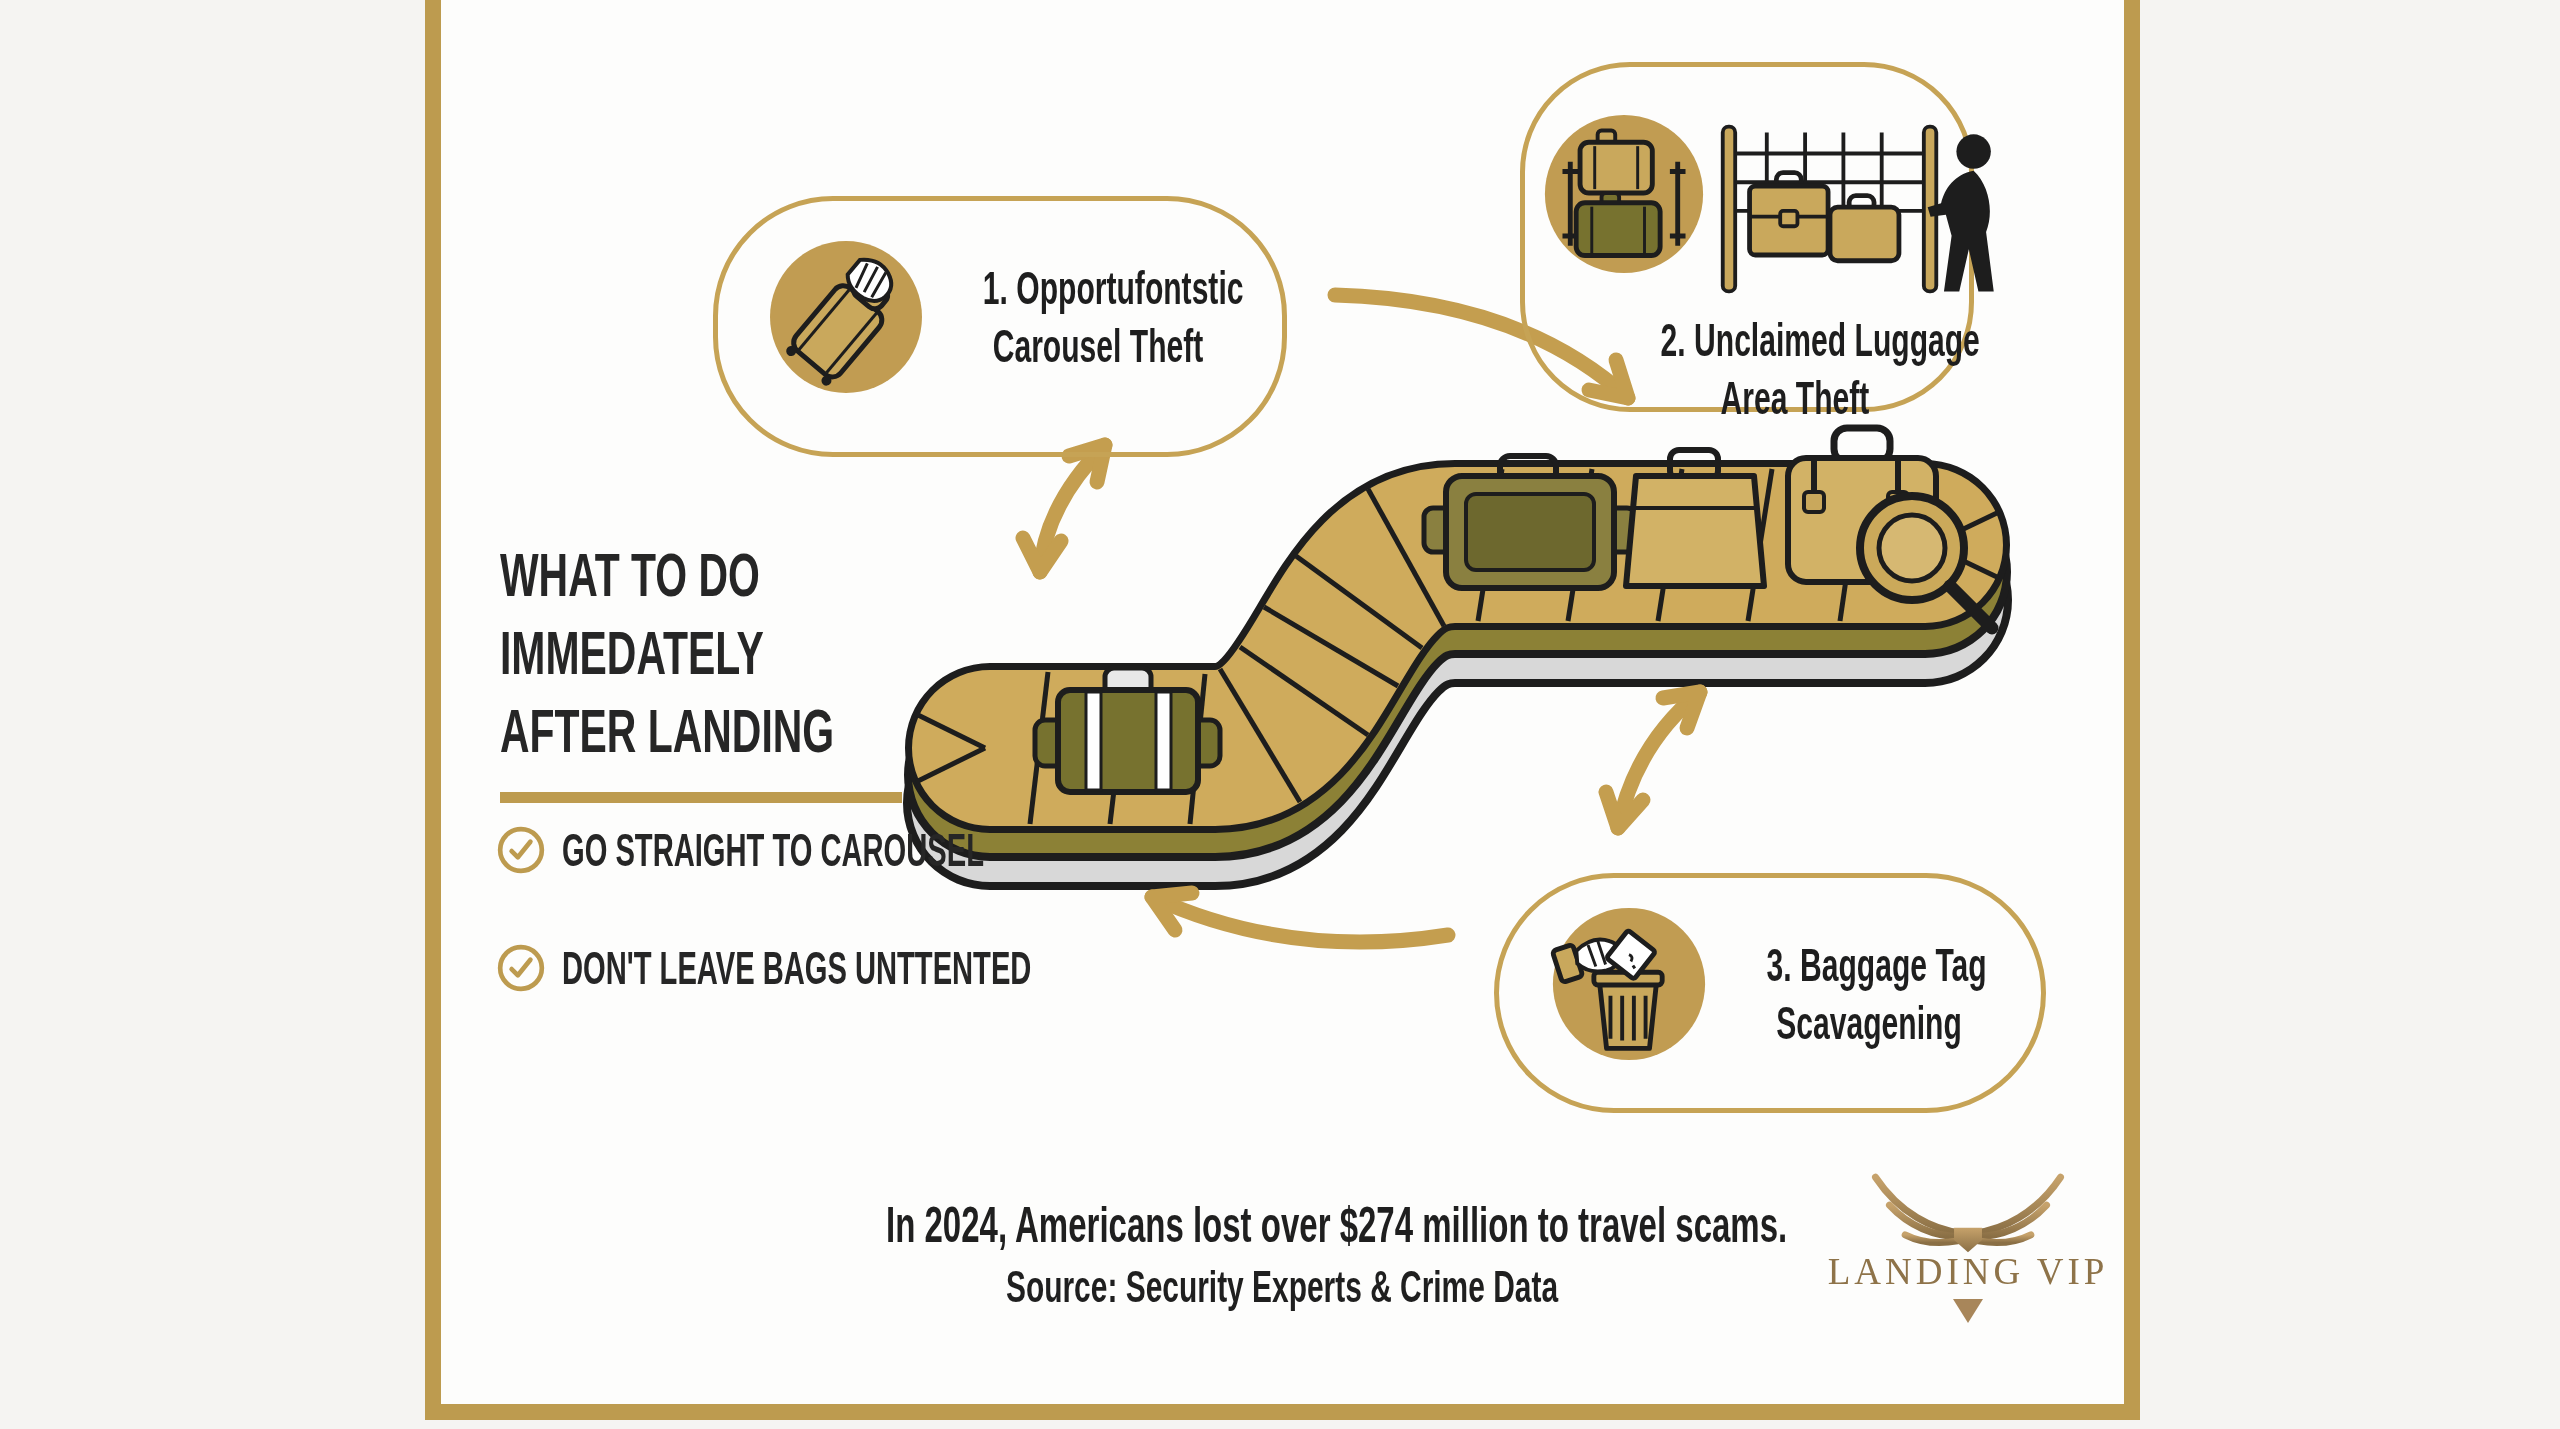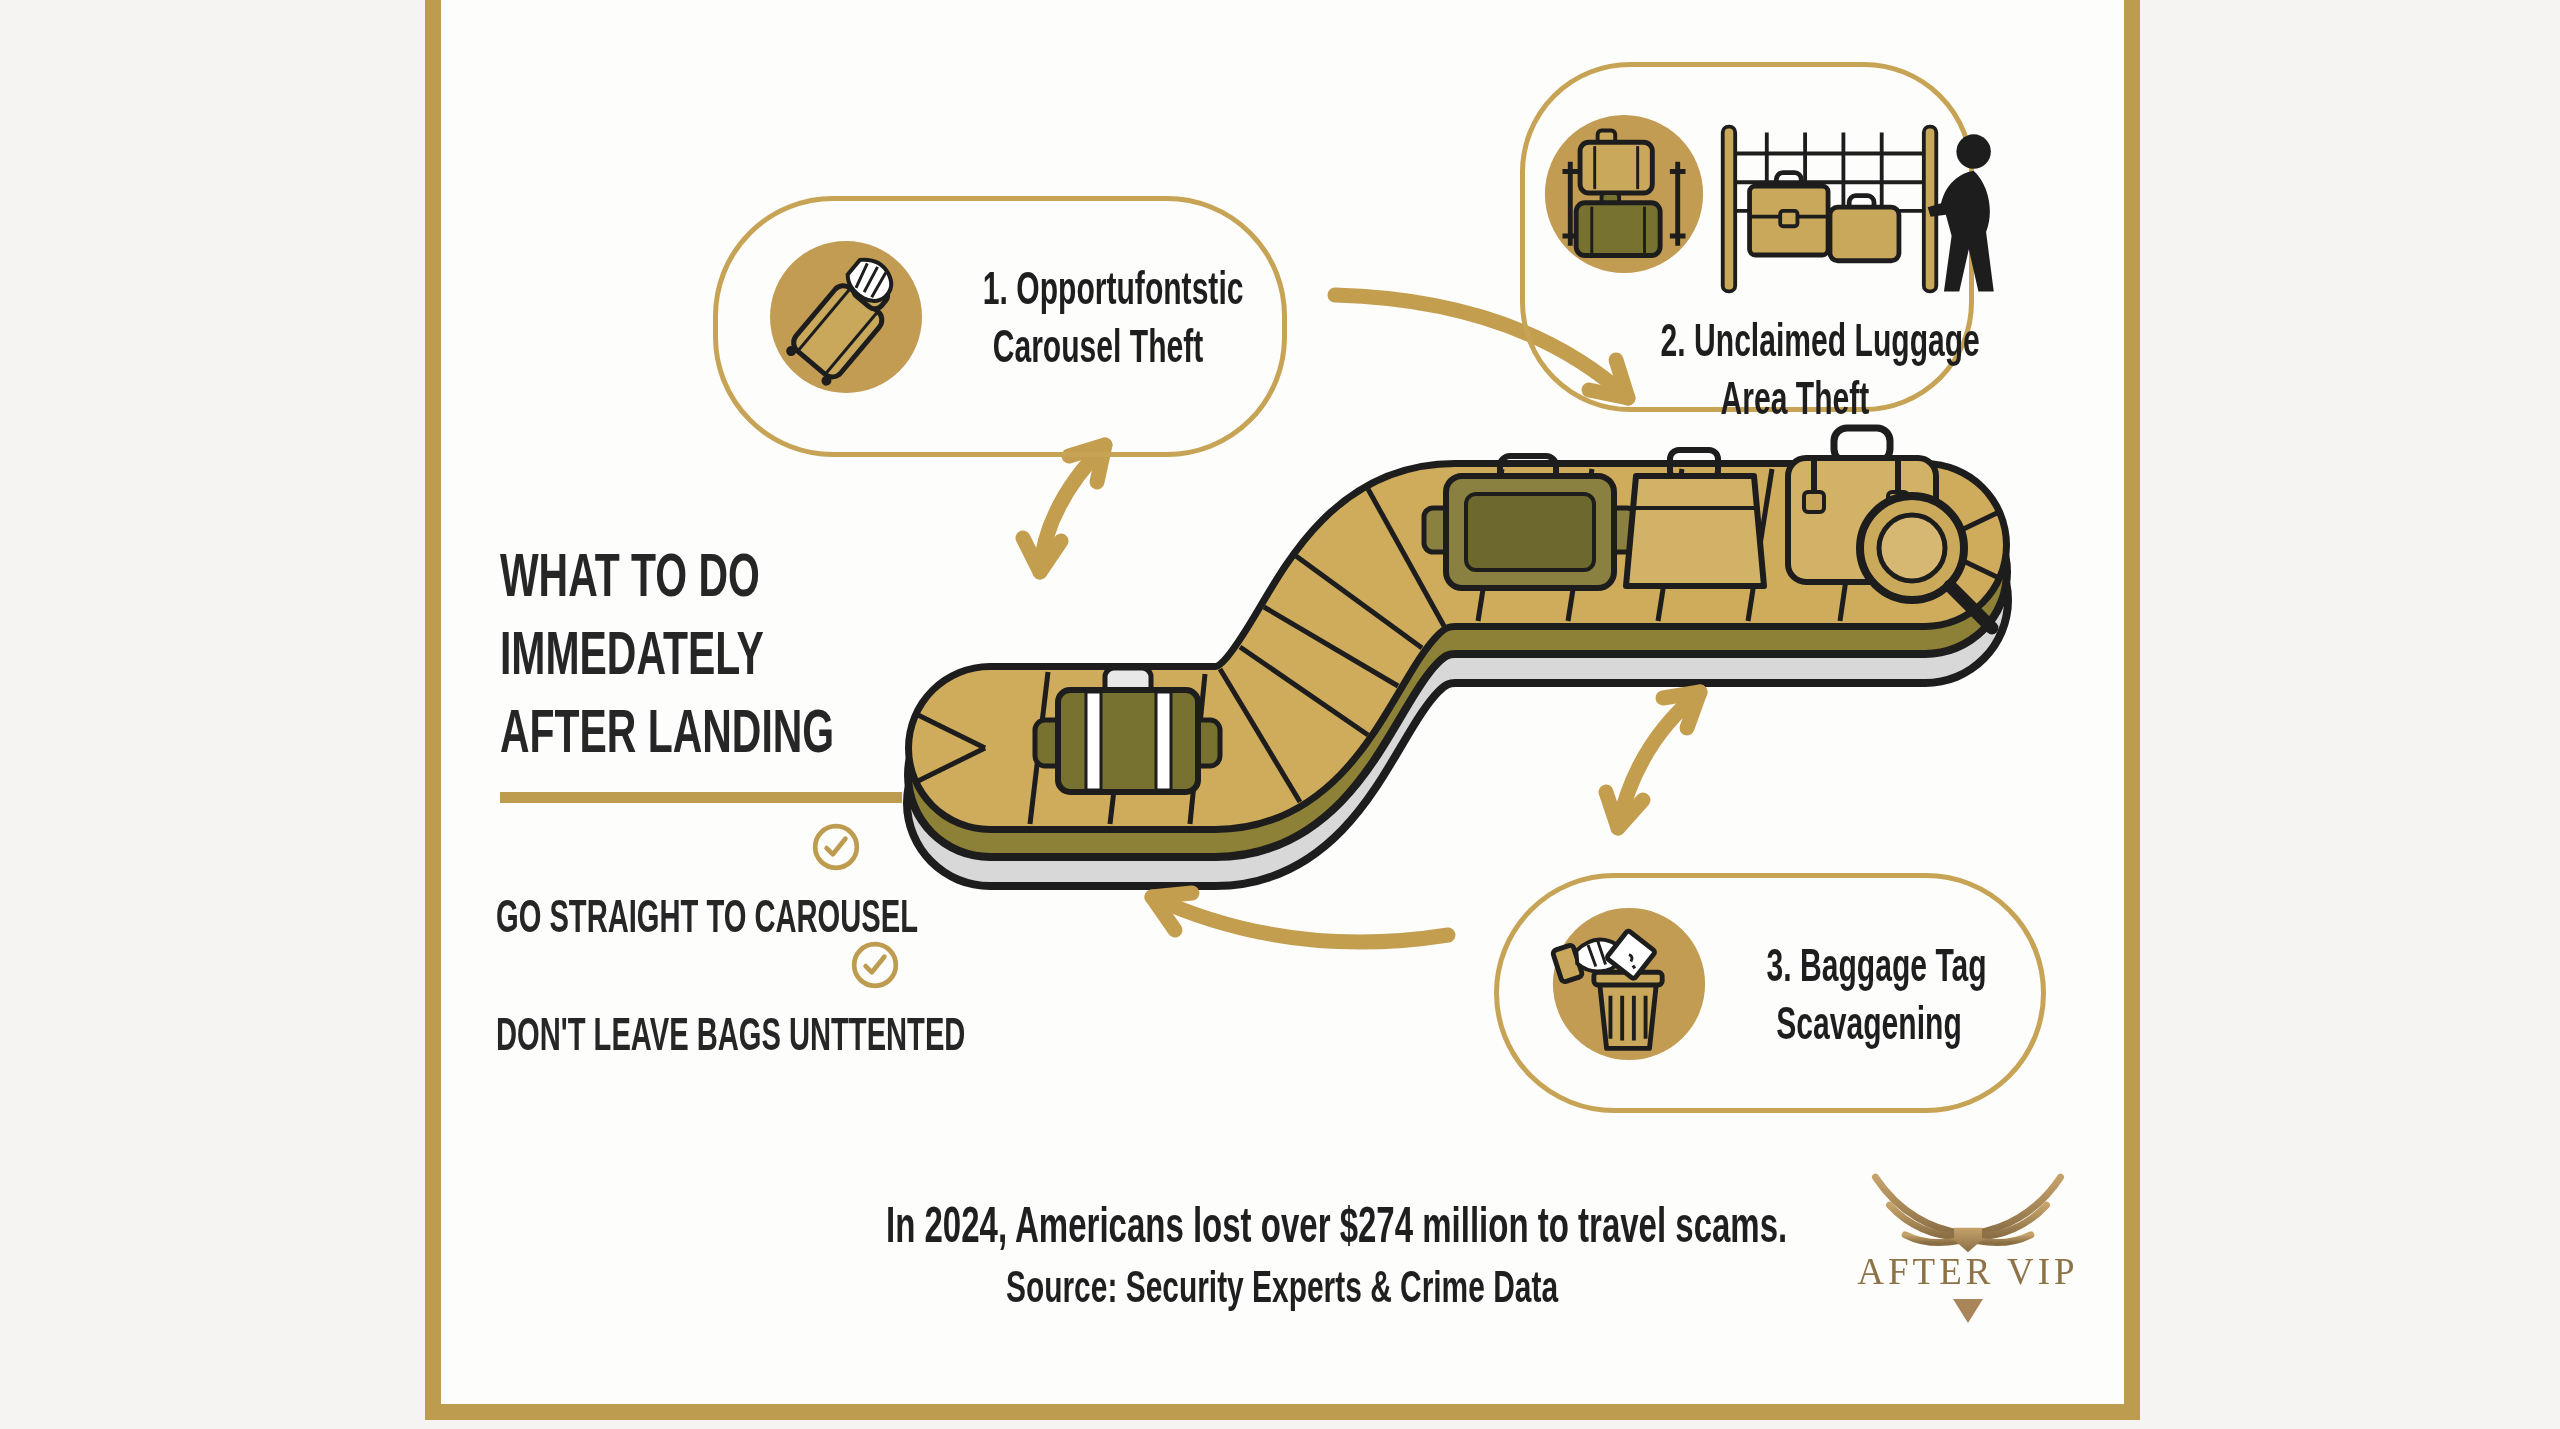--- a/index.html
+++ b/index.html
@@ -8,21 +8,21 @@
   .abs{position:absolute;}
   .frame{left:425px;top:-26px;width:1715px;height:1446px;border:16px solid #bd9b4f;
          background:#fdfdfc;box-sizing:border-box;}
   .illus{left:0;top:0;z-index:2;pointer-events:none;}
   .layer{z-index:3;}
   
   .title{left:500px;top:536px;font-size:62px;font-weight:700;line-height:78px;color:#262626;
          transform:scaleX(0.66);transform-origin:left top;white-space:nowrap;}
   .title-underline{left:500px;top:792px;width:402px;height:11px;background:#bd9b4f;}
   
-  .check-row{display:flex;align-items:center;gap:16px;left:496px;flex-direction:column;}
+  .check-row{display:flex;align-items:center;gap:16px;left:496px;}
   .check-row.r1{top:822px;}
   .check-row.r2{top:916px;margin-top:24px;}
   .check-label{font-size:47px;font-weight:700;white-space:nowrap;color:#262626;
                transform:scaleX(0.62);transform-origin:left center;}
   .check-icon{width:50px;height:50px;flex:0 0 auto;}
   
   .bubble{position:absolute;border:5px solid #c6a355;box-sizing:border-box;background:transparent;z-index:3;}
   .bubble-text{position:absolute;font-weight:700;font-size:47px;line-height:58px;text-align:center;
                color:#1e1e1e;transform:scaleX(0.64);transform-origin:center top;white-space:nowrap;}
   #bubble1{left:713px;top:196px;width:574px;height:261px;border-radius:120px;}
@@ -252,15 +252,15 @@
     <g stroke="url(#wg)" fill="none" stroke-width="8" stroke-linecap="round">
       <path d="M132 86 C100 82 62 64 34 22"></path>
       <path d="M130 90 C102 90 72 78 50 54"></path>
       <path d="M128 95 C106 99 86 97 68 88"></path>
       <path d="M148 86 C180 82 218 64 246 22"></path>
       <path d="M150 90 C178 90 208 78 230 54"></path>
       <path d="M152 95 C174 99 194 97 212 88"></path>
     </g>
     <path d="M124 80 h32 v14 l-16 14 -16 -14 z" fill="url(#wg)"></path>
   </svg>
-  <div class="brand">AFTER VIP</div>
+  <div class="brand">LANDING VIP</div>
   <div class="tri"></div>
 </div>
 
 </body></html>

